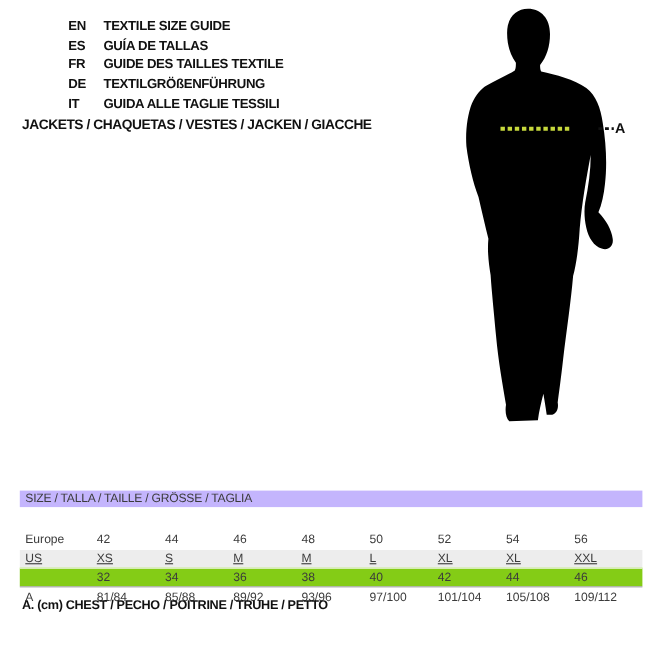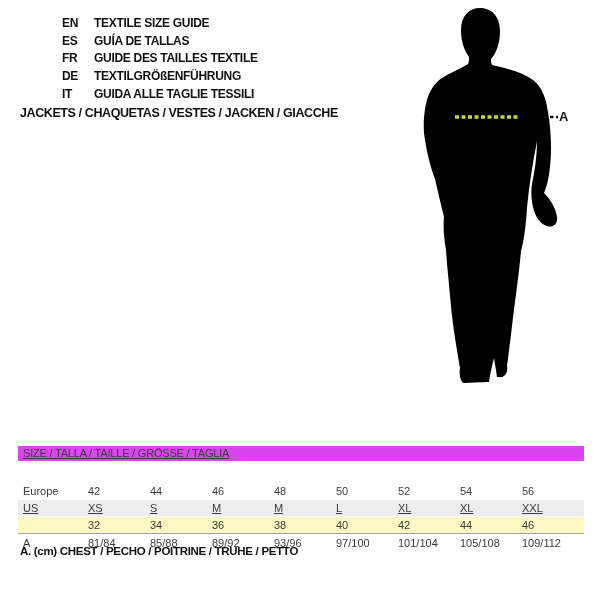--- a/index.html
+++ b/index.html
@@ -100,21 +100,21 @@
            C 64 50, 61 41, 61 30
            C 61 16, 69 8, 80 8 Z"></path>
       <line x1="55" y1="117" x2="118" y2="117" stroke="#c6d83c" stroke-width="3.5" stroke-dasharray="4 2.5"></line>
       <line x1="144" y1="117" x2="158" y2="117" stroke="#111111" stroke-width="2.5" stroke-dasharray="3.5 2.5"></line>
     </svg>
   </div>
   <div class="measure-label">A</div>
 
 
   <div class="size-table">
-    <div class="thead" style="background: #d946ef; text-decoration: underline;">SIZE / TALLA / TAILLE / GRÖSSE / TAGLIA</div>
+    <div class="thead" style="background: #c4b5fd;">SIZE / TALLA / TAILLE / GRÖSSE / TAGLIA</div>
     <div>
         <div class="trow trow-0">
           <div class="tcell label">Europe</div>
           <div class="tcell val">42</div>
           <div class="tcell val">44</div>
           <div class="tcell val">46</div>
           <div class="tcell val">48</div>
           <div class="tcell val">50</div>
           <div class="tcell val">52</div>
           <div class="tcell val">54</div>
@@ -124,21 +124,21 @@
           <div class="tcell label">US</div>
           <div class="tcell val">XS</div>
           <div class="tcell val">S</div>
           <div class="tcell val">M</div>
           <div class="tcell val">M</div>
           <div class="tcell val">L</div>
           <div class="tcell val">XL</div>
           <div class="tcell val">XL</div>
           <div class="tcell val">XXL</div>
         </div>
-        <div class="trow trow-2" style="background: #fef9c3;">
+        <div class="trow trow-2" style="background: #84cc16;">
           <div class="tcell label"></div>
           <div class="tcell val">32</div>
           <div class="tcell val">34</div>
           <div class="tcell val">36</div>
           <div class="tcell val">38</div>
           <div class="tcell val">40</div>
           <div class="tcell val">42</div>
           <div class="tcell val">44</div>
           <div class="tcell val">46</div>
         </div>

